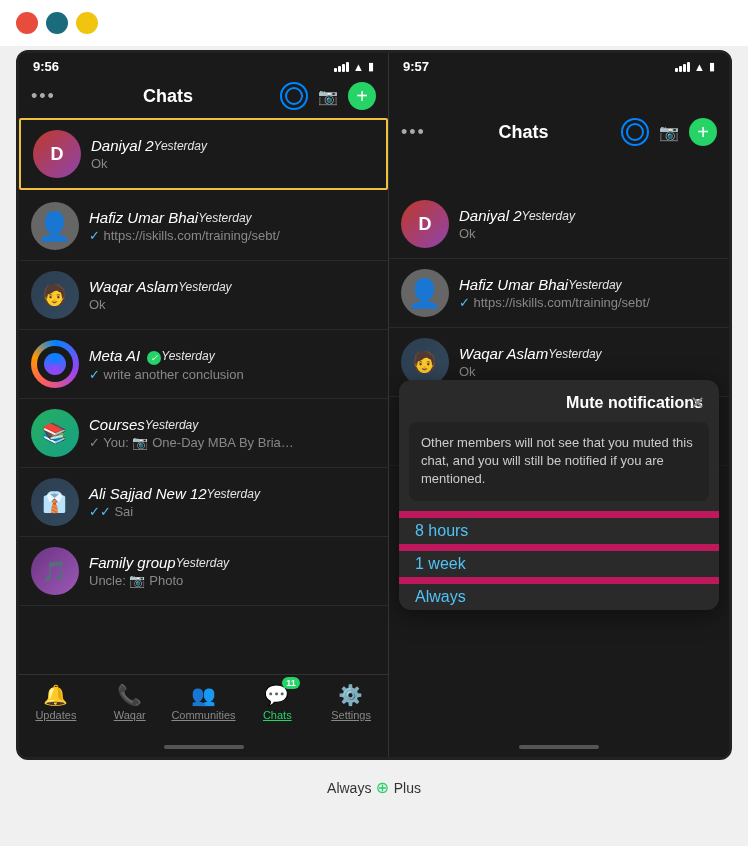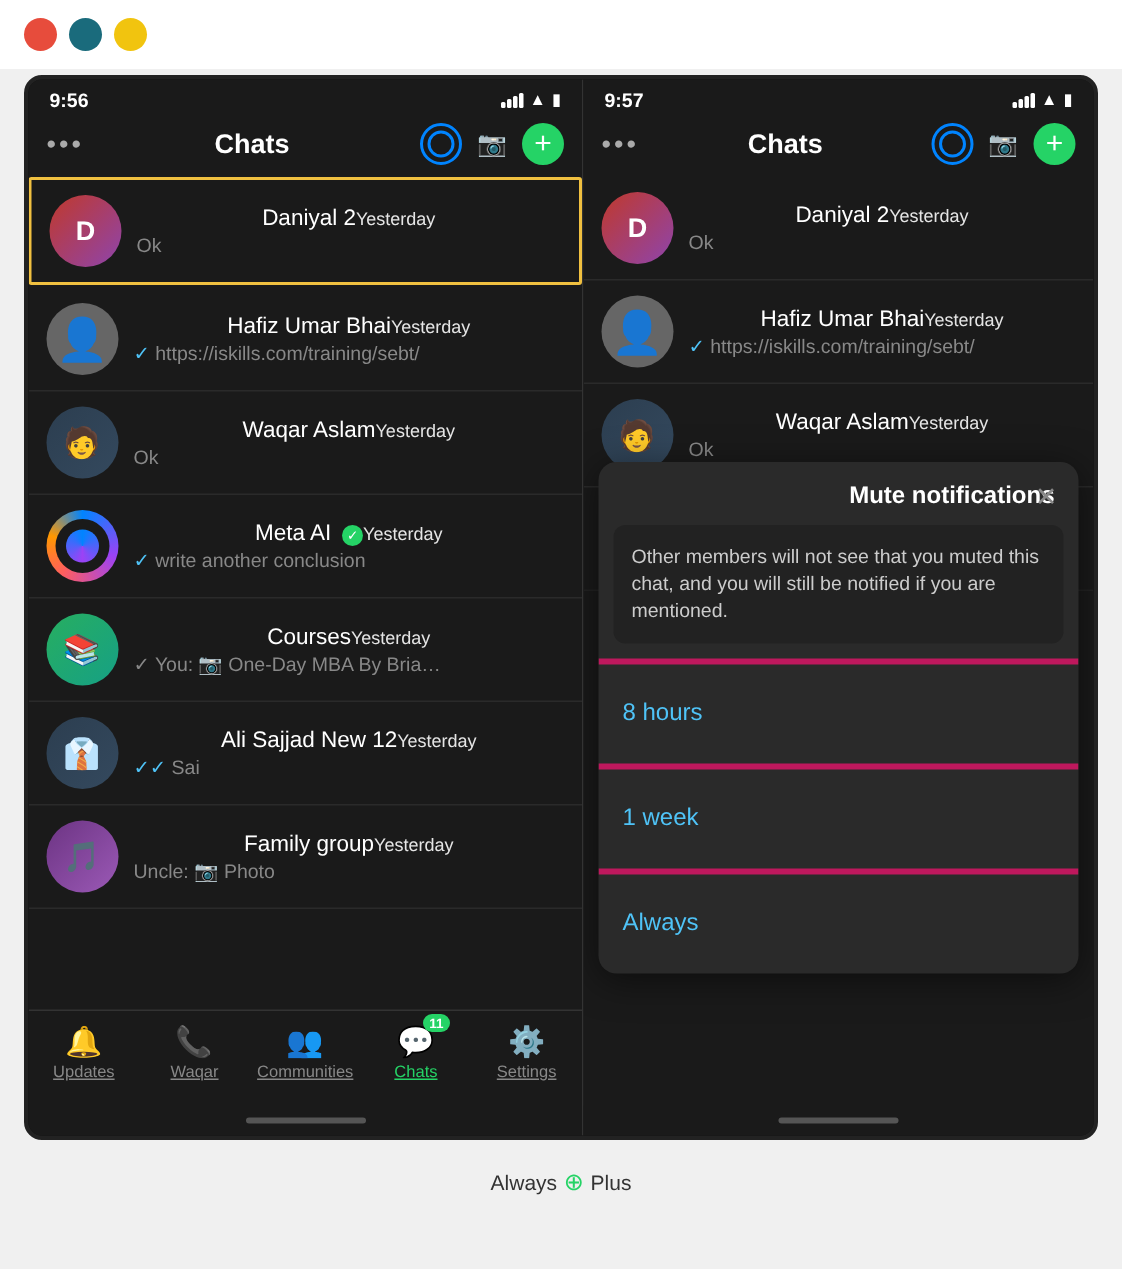--- a/index.html
+++ b/index.html
@@ -50,20 +50,21 @@
       overflow: hidden;
     }
 
     
     .phone-right {
       flex: 1;
       background: #1a1a1a;
       display: flex;
       flex-direction: column;
       overflow: hidden;
+      gap: 36px;
     }
 
     
     .status-bar {
       display: flex;
       justify-content: space-between;
       align-items: center;
       padding: 6px 14px 2px 14px;
       background: #1a1a1a;
     }
@@ -173,22 +174,23 @@
       color: #aaa;
     }
 
     .chat-info {
       flex: 1;
       margin-left: 10px;
       min-width: 0;
     }
     .chat-name-row {
       display: flex;
-      justify-content: center;
-      align-items: center;
+      justify-content: flex-start;
+      align-items: center;
+      font-style: italic;
     }
     .chat-name {
       color: white;
       font-size: 15px;
       font-weight: 500;
     }
     .chat-time {
       color: #e5e5e5;
       font-size: 12px;
     }
@@ -330,22 +332,22 @@
       background: #222;
       margin: 0 10px 10px 10px;
       border-radius: 8px;
       padding: 12px;
       color: #ccc;
       font-size: 13px;
       line-height: 1.4;
     }
 
     .mute-option {
-      padding: 24px 16px;
-      border-top: 4px solid #be185d;
+      padding: 4px 16px;
+      border-top: 7px solid #be185d;
       color: #4fc3f7;
       font-size: 16px;
       cursor: pointer;
     }
     .mute-option:first-of-type {
       border-top: none;
     }
 
     
     .footer {

